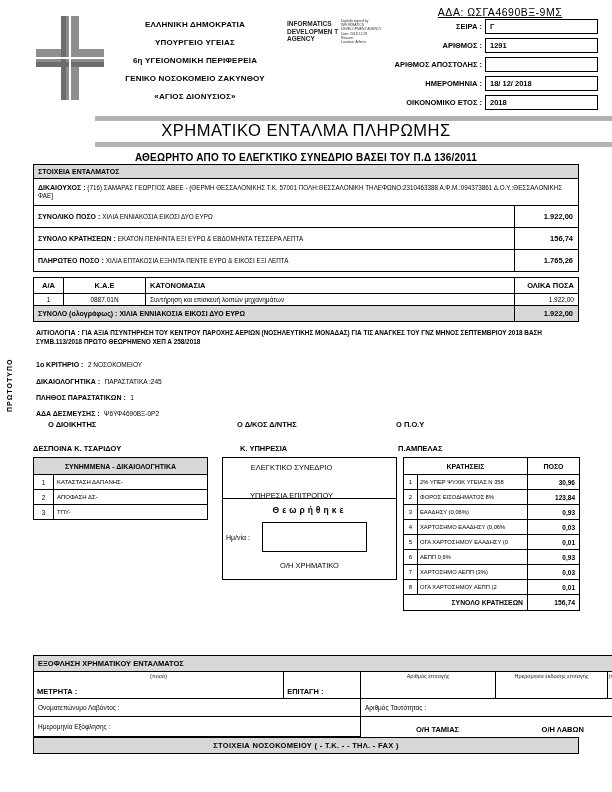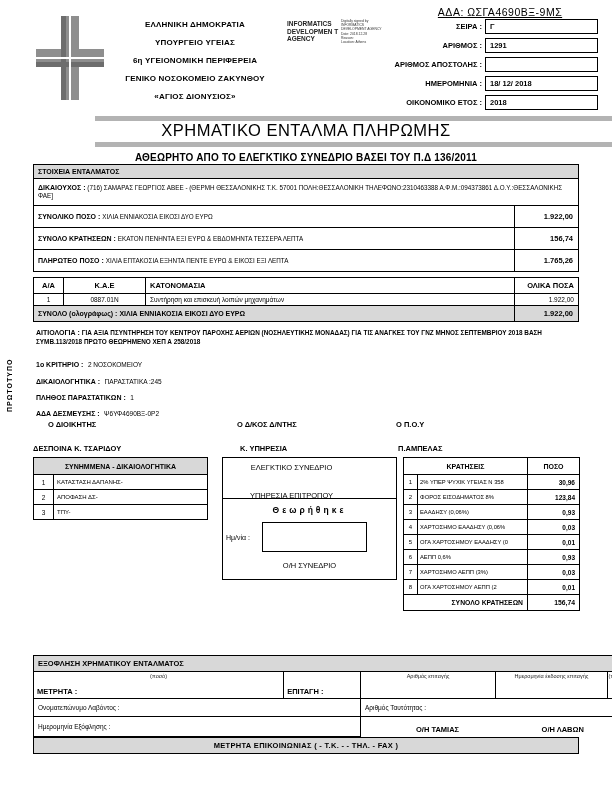--- a/index.html
+++ b/index.html
@@ -240,21 +240,21 @@
   </tbody>
     </table>
 
   <div class="abs audit-box" style="left:222px; top:457px;"></div>
   <div class="abs audit-line1" style="left:222px; top:463px;">ΕΛΕΓΚΤΙΚΟ ΣΥΝΕΔΡΙΟ</div>
   <div class="abs audit-line1" style="left:222px; top:475px;margin-top:16px;">ΥΠΗΡΕΣΙΑ ΕΠΙΤΡΟΠΟΥ</div>
   <div class="abs" style="left:222px; top:498px; width:175px; border-top:1px solid #000;"></div>
   <div class="abs audit-approved" style="left:222px; top:505px;">Θεωρήθηκε</div>
   <div class="abs audit-datelabel" style="left:226px; top:534px;">Ημ/νία :</div>
   <div class="abs audit-datebox" style="left:262px; top:522px;"></div>
-  <div class="abs audit-commissioner" style="left:222px; top:561px;">Ο/Η ΣΥΝΕΔΡΙΟ</div>
+  <div class="abs audit-commissioner" style="left:222px; top:561px;">Ο/Η ΧΡΗΜΑΤΙΚΟ</div>
 
   <table class="abs ded-table" style="left:403px; top:457px;">
     <tbody>
         <tr>
       <td colspan="2" class="h">ΚΡΑΤΗΣΕΙΣ</td>
       <td class="h" style="width:52px;">ΠΟΣΟ</td>
     </tr>
     <tr>
       <td class="n">1</td>
       <td class="t">2% ΥΠΕΡ ΨΥΧΙΚ ΥΓΕΙΑΣ Ν 358</td>
@@ -332,15 +332,15 @@
     <tr>
       <td colspan="2" class="pay-small" style="height:20px;">Ημερομηνία Εξόφλησης  :</td>
       <td colspan="3" class="noborder">
         <span class="pay-sign" style="display:inline-block; margin-left:55px;">Ο/Η ΤΑΜΙΑΣ</span>
         <span class="pay-sign" style="display:inline-block; margin-left:78px;">Ο/Η ΛΑΒΩΝ</span>
       </td>
     </tr>
   </tbody>
     </table>
 
-  <div class="abs footer-bar" style="left:33px; top:737px;">ΜΕΤΡΗΤΑ ΕΠΙΚΟΙΝΩΝΙΑΣ ( - Τ.Κ. -  - ΤΗΛ. - FAX )</div>
+  <div class="abs footer-bar" style="left:33px; top:737px;">ΣΤΟΙΧΕΙΑ ΝΟΣΟΚΟΜΕΙΟΥ ( - Τ.Κ. -  - ΤΗΛ. - FAX )</div>
 
 </div>
 
 </body></html>

